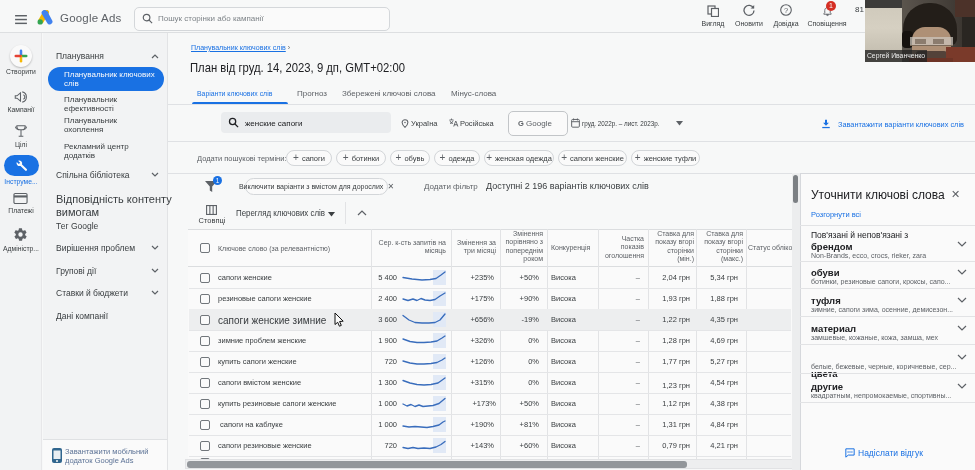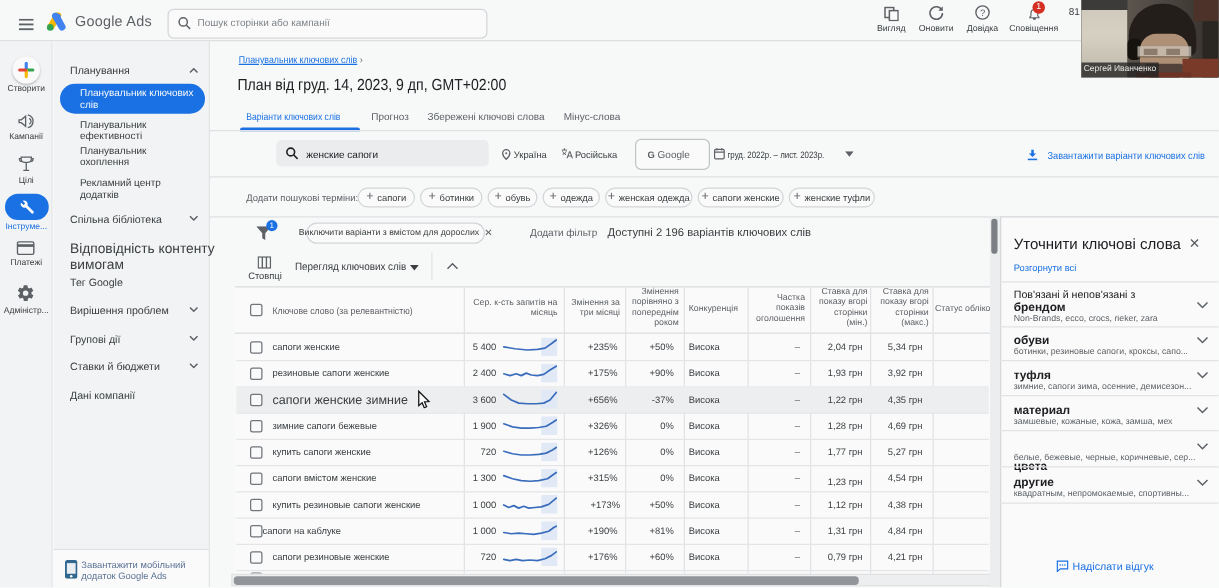--- a/index.html
+++ b/index.html
@@ -257,39 +257,39 @@
 <div class="cell" style="left:340px;top:293.8px;width:57px">2 400</div>
 <svg class="a" style="left:402px;top:290.6px" width="44" height="15" viewBox="0 0 44 15">
     <rect x="31" y="0" width="13" height="15" fill="#e6eefb"></rect>
     <polyline points="1,8 6,9.5 11,8 15,9.5 19,7.5 23,9 28,9.5 33,8.5 38,5 43,2" fill="none" stroke="#3a6fc0" stroke-width="1.35" stroke-linejoin="round" stroke-linecap="round"></polyline>
   </svg>
 <div class="cell" style="left:440px;top:293.8px;width:54px">+175%</div>
 <div class="cell" style="left:490px;top:293.8px;width:49px">+90%</div>
 <div class="a" style="left:551px;top:293.8px;font-size:7.5px;color:#3c4043">Висока</div>
 <div class="cell" style="left:600px;top:293.8px;width:40px;color:#5f6368">–</div>
 <div class="cell" style="left:640px;top:293.8px;width:50px">1,93 грн</div>
-<div class="cell" style="left:688px;top:293.8px;width:50px">3,92 грн</div>
+<div class="cell" style="left:688px;top:293.8px;width:50px">1,88 грн</div>
 <div class="hl" style="left:189px;top:308.6px;width:602px;background:#e9eaec"></div>
 <div class="a" style="left:189px;top:308.6px;width:602px;height:21.00px;background:#f2f3f4"></div>
 <div class="cb" style="left:200px;top:314.6px"></div>
 <div class="a" style="left:218px;top:314.8px;font-size:10px;color:#3c4043">сапоги женские зимние</div>
 <div class="cell" style="left:340px;top:314.8px;width:57px">3 600</div>
 <svg class="a" style="left:402px;top:311.6px" width="44" height="15" viewBox="0 0 44 15">
     <rect x="31" y="0" width="13" height="15" fill="#e6eefb"></rect>
     <polyline points="1,3.5 7,8 13,10.5 20,11 27,11 33,10.5 38,8 43,2" fill="none" stroke="#3a6fc0" stroke-width="1.35" stroke-linejoin="round" stroke-linecap="round"></polyline>
   </svg>
 <div class="cell" style="left:440px;top:314.8px;width:54px">+656%</div>
-<div class="cell" style="left:490px;top:314.8px;width:49px">-37%</div>
+<div class="cell" style="left:490px;top:314.8px;width:49px">-19%</div>
 <div class="a" style="left:551px;top:314.8px;font-size:7.5px;color:#3c4043">Висока</div>
 <div class="cell" style="left:600px;top:314.8px;width:40px;color:#5f6368">–</div>
 <div class="cell" style="left:640px;top:314.8px;width:50px">1,22 грн</div>
 <div class="cell" style="left:688px;top:314.8px;width:50px">4,35 грн</div>
 <div class="hl" style="left:189px;top:329.6px;width:602px;background:#e9eaec"></div>
 <div class="cb" style="left:200px;top:335.6px"></div>
-<div class="a" style="left:218px;top:335.8px;font-size:7.5px;color:#3c4043">зимние сапоги бежевые</div>
+<div class="a" style="left:218px;top:335.8px;font-size:7.5px;color:#3c4043">зимние проблем женские</div>
 <div class="cell" style="left:340px;top:335.8px;width:57px">1 900</div>
 <svg class="a" style="left:402px;top:332.6px" width="44" height="15" viewBox="0 0 44 15">
     <rect x="31" y="0" width="13" height="15" fill="#e6eefb"></rect>
     <polyline points="1,6 8,8.5 15,9.5 22,9.5 29,9 35,8 40,5 43,3" fill="none" stroke="#3a6fc0" stroke-width="1.35" stroke-linejoin="round" stroke-linecap="round"></polyline>
   </svg>
 <div class="cell" style="left:440px;top:335.8px;width:54px">+326%</div>
 <div class="cell" style="left:490px;top:335.8px;width:49px">0%</div>
 <div class="a" style="left:551px;top:335.8px;font-size:7.5px;color:#3c4043">Висока</div>
 <div class="cell" style="left:600px;top:335.8px;width:40px;color:#5f6368">–</div>
 <div class="cell" style="left:640px;top:335.8px;width:50px">1,28 грн</div>
@@ -331,41 +331,41 @@
     <polyline points="1,8 5,10 9,8.5 13,10.5 17,9 21,10.5 26,10 31,9.5 37,7.5 43,2.5" fill="none" stroke="#3a6fc0" stroke-width="1.35" stroke-linejoin="round" stroke-linecap="round"></polyline>
   </svg>
 <div class="cell" style="left:440px;top:398.8px;width:56px">+173%</div>
 <div class="cell" style="left:490px;top:398.8px;width:49px">+50%</div>
 <div class="a" style="left:551px;top:398.8px;font-size:7.5px;color:#3c4043">Висока</div>
 <div class="cell" style="left:600px;top:398.8px;width:40px;color:#5f6368">–</div>
 <div class="cell" style="left:640px;top:398.8px;width:50px">1,12 грн</div>
 <div class="cell" style="left:688px;top:398.8px;width:50px">4,38 грн</div>
 <div class="hl" style="left:189px;top:413.6px;width:602px;background:#e9eaec"></div>
 <div class="cb" style="left:200px;top:419.6px"></div>
-<div class="a" style="left:210px;top:419.8px;font-size:7.5px;color:#3c4043">сапоги на каблуке</div>
+<div class="a" style="left:220px;top:419.8px;font-size:7.5px;color:#3c4043">сапоги на каблуке</div>
 <div class="cell" style="left:340px;top:419.8px;width:57px">1 000</div>
 <svg class="a" style="left:402px;top:416.6px" width="44" height="15" viewBox="0 0 44 15">
     <rect x="31" y="0" width="13" height="15" fill="#e6eefb"></rect>
     <polyline points="1,9 7,10 13,9.5 19,10 25,10.5 31,9.5 37,8 41,5 43,4" fill="none" stroke="#3a6fc0" stroke-width="1.35" stroke-linejoin="round" stroke-linecap="round"></polyline>
   </svg>
 <div class="cell" style="left:440px;top:419.8px;width:54px">+190%</div>
 <div class="cell" style="left:490px;top:419.8px;width:49px">+81%</div>
 <div class="a" style="left:551px;top:419.8px;font-size:7.5px;color:#3c4043">Висока</div>
 <div class="cell" style="left:600px;top:419.8px;width:40px;color:#5f6368">–</div>
 <div class="cell" style="left:640px;top:419.8px;width:50px">1,31 грн</div>
 <div class="cell" style="left:688px;top:419.8px;width:50px">4,84 грн</div>
 <div class="hl" style="left:189px;top:434.6px;width:602px;background:#e9eaec"></div>
 <div class="cb" style="left:200px;top:440.6px"></div>
 <div class="a" style="left:218px;top:440.8px;font-size:7.5px;color:#3c4043">сапоги резиновые женские</div>
 <div class="cell" style="left:340px;top:440.8px;width:57px">720</div>
 <svg class="a" style="left:402px;top:437.6px" width="44" height="15" viewBox="0 0 44 15">
     <rect x="31" y="0" width="13" height="15" fill="#e6eefb"></rect>
     <polyline points="1,9.5 6,10.5 11,9.5 16,10.5 22,10 28,10.5 34,9 39,6.5 43,3.5" fill="none" stroke="#3a6fc0" stroke-width="1.35" stroke-linejoin="round" stroke-linecap="round"></polyline>
   </svg>
-<div class="cell" style="left:440px;top:440.8px;width:54px">+176%</div>
+<div class="cell" style="left:440px;top:440.8px;width:54px">+143%</div>
 <div class="cell" style="left:490px;top:440.8px;width:49px">+60%</div>
 <div class="a" style="left:551px;top:440.8px;font-size:7.5px;color:#3c4043">Висока</div>
 <div class="cell" style="left:600px;top:440.8px;width:40px;color:#5f6368">–</div>
 <div class="cell" style="left:640px;top:440.8px;width:50px">0,79 грн</div>
 <div class="cell" style="left:688px;top:440.8px;width:50px">4,21 грн</div>
 <div class="hl" style="left:189px;top:455.6px;width:602px;background:#e9eaec"></div>
 <div class="a" style="left:189px;top:456.6px;width:602px;height:2.8px;overflow:hidden">
     <div style="position:absolute;left:11px;top:1px;width:10px;height:10px;border:1.3px solid #73787d;border-radius:2px"></div>
     <svg style="position:absolute;left:213px;top:1px" width="44" height="15">
       <polyline points="1,9 15,10 30,9 43,4" fill="none" stroke="#3f77c4" stroke-width="1.2"></polyline>

